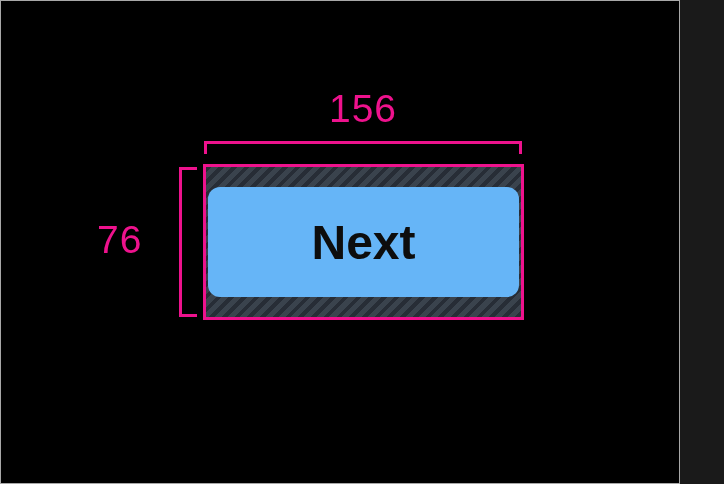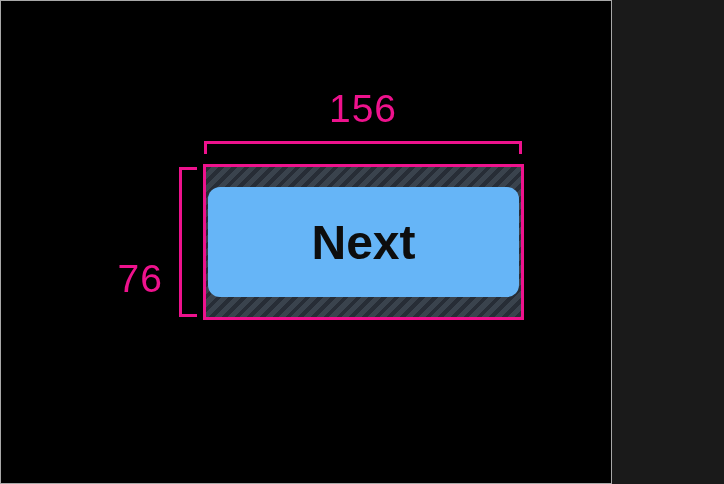--- a/index.html
+++ b/index.html
@@ -1,19 +1,19 @@
 <!DOCTYPE html>
 <html><head>
 <meta charset="utf-8">
 <style>
   html, body { margin: 0; padding: 0; background: #1a1a1a; }
 
   .screen {
     position: relative;
-    width: 612px;
+    width: 680px;
     height: 484px;
     background: #000000;
     border: 1px solid #a8a8a8;
     box-sizing: border-box;
     overflow: hidden;
     font-family: "Liberation Sans", sans-serif;
   }
 
   
   .dim-label {
@@ -26,23 +26,21 @@
   .dim-label.width {
     left: 203px;
     top: 86px;
     width: 318px;
     text-align: center;
   }
   .dim-label.height {
     left: 96px;
     top: 218px;
     width: 66px;
-    text-align: right;
     line-height: 42px;
-    margin-top: 39px;
   }
 
   
   .bracket-h {
     position: absolute;
     left: 203px;
     top: 140px;
     width: 318px;
     height: 13px;
     box-sizing: border-box;

